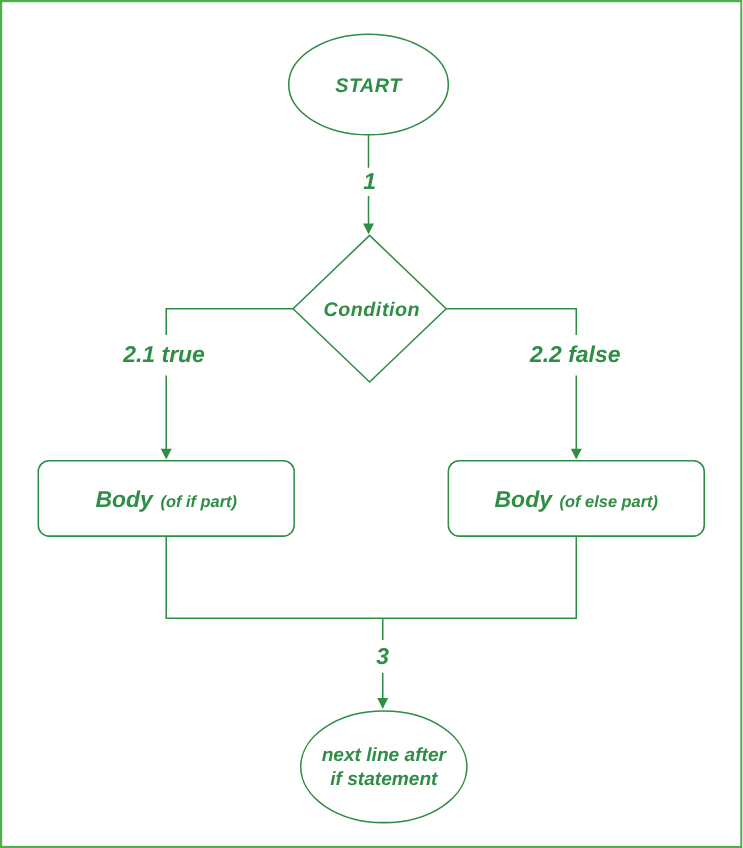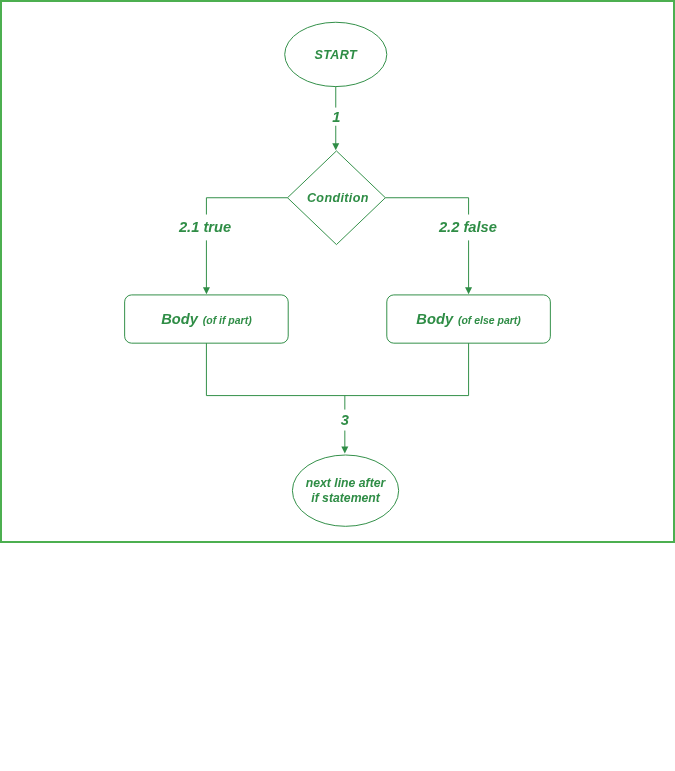--- a/index.html
+++ b/index.html
@@ -4,21 +4,21 @@
 <style>
   :root {
     --green: #2f8d46;
     --border-green: #4caf50;
     --bg: #ffffff;
   }
   html, body { margin: 0; padding: 0; background: #fff; }
   .canvas {
     position: relative;
     width: 675px;
-    height: 543px;
+    height: 771px;
     box-sizing: border-box;
     border: 2px solid var(--border-green);
     background: var(--bg);
     font-family: "Liberation Sans", sans-serif;
     overflow: hidden;
   }
   .canvas svg { position: absolute; left: 0; top: 0; width: 100%; height: 100%; display: block; }
 
   .shape {
     fill: var(--bg);

